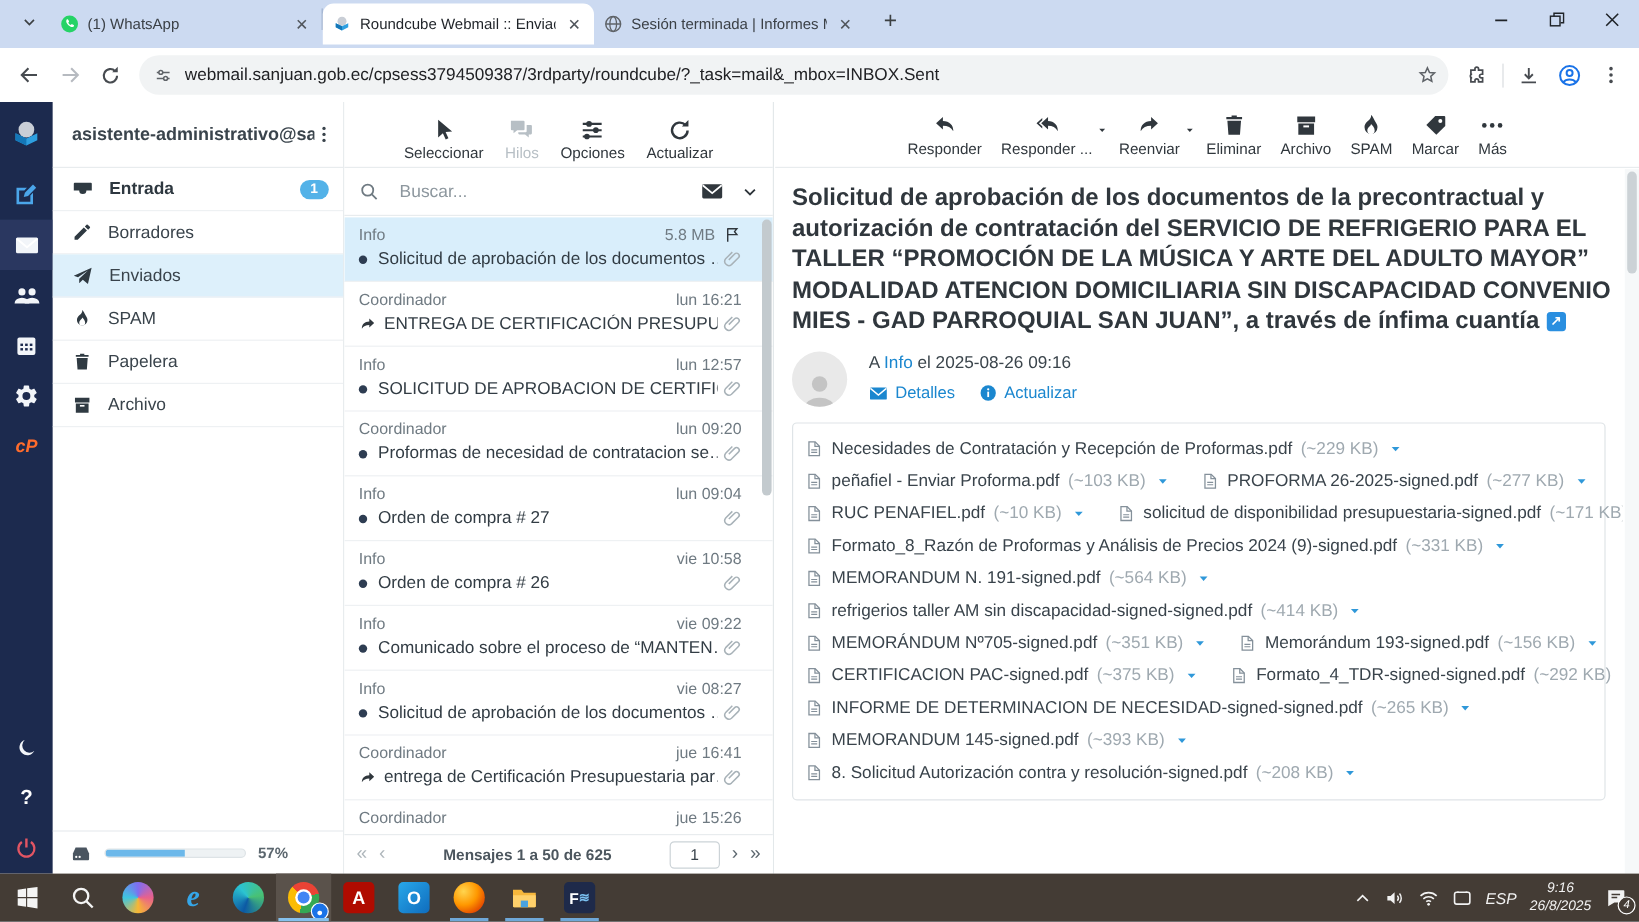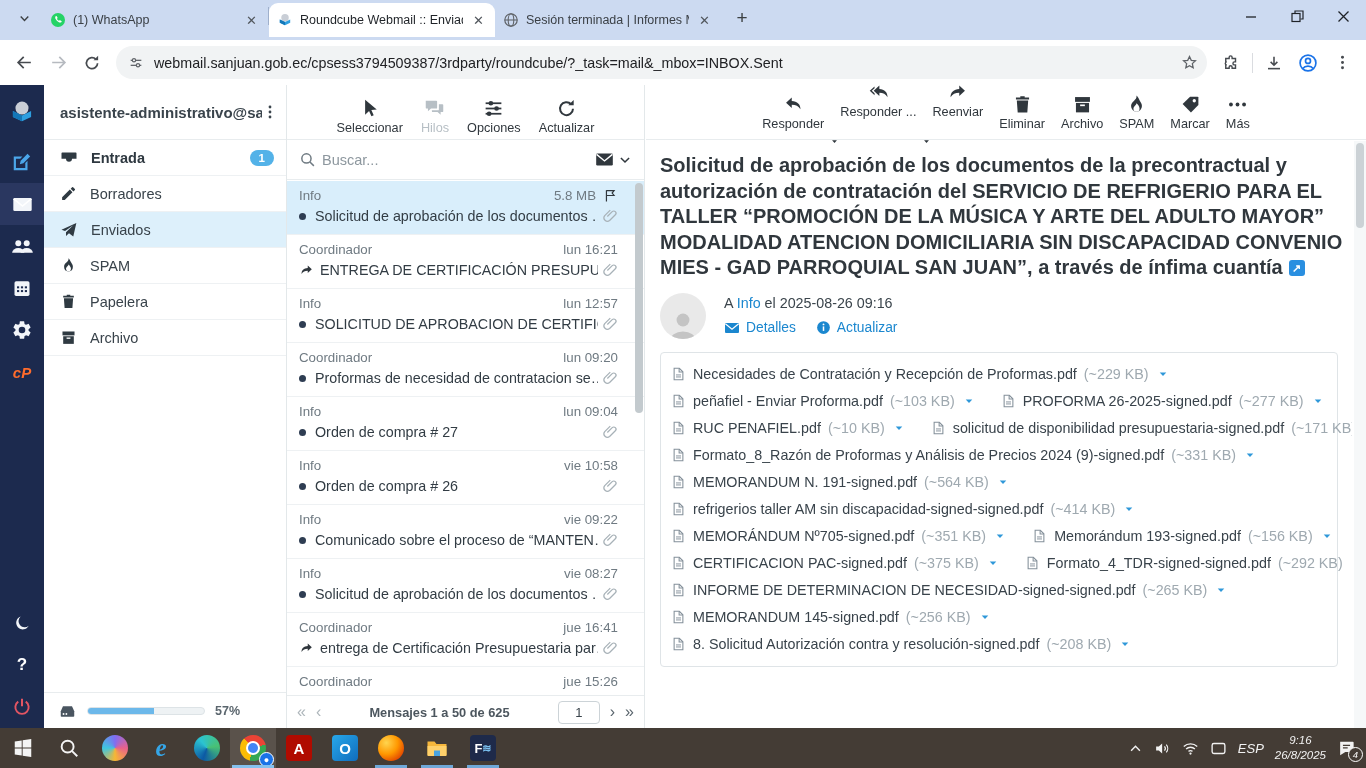--- a/index.html
+++ b/index.html
@@ -47,23 +47,23 @@
   .quota{position:absolute;bottom:0;left:0;width:100%;height:36px;border-top:1px solid #e8ecee;display:flex;align-items:center;gap:10px;padding:0 14px;}
   .qbar{width:118px;height:8px;border:1px solid #dde3e6;border-radius:5px;background:#eef2f4;overflow:hidden;}
   .qfill{width:57%;height:100%;background:#6cb8ea;}
   .qtext{font-size:12.5px;color:#5b666e;font-weight:bold;}
   
   .list{position:absolute;left:287px;top:0;width:358px;height:643px;border-right:1px solid #e3e8ea;background:#fff;}
   .ltoolbar{height:55px;display:flex;align-items:flex-end;justify-content:center;gap:4px;border-bottom:1px solid #e8ecee;}
   .tbtn{display:flex;flex-direction:column;align-items:center;gap:2px;padding:4px 7px;font-size:12.7px;color:#30373d;}
   .tbtn svg{width:21px;height:21px;}
   .tbtn.dis{color:#b7bfc5;}
-  .tbtn-wrap{display:flex;align-items:flex-start;flex-direction:column;}
+  .tbtn-wrap{display:flex;align-items:flex-start;}
   .ddcaret{color:#30373d;margin:14px 0 0 -3px;}
-  .searchrow{height:40px;display:flex;align-items:center;gap:4px;padding:0 12px;border-bottom:1px solid #e8ecee;}
+  .searchrow{height:40px;display:flex;align-items:center;gap:15px;padding:0 12px;border-bottom:1px solid #e8ecee;}
   .searchrow input{flex:1;border:none;outline:none;font-size:14.5px;color:#39434b;background:transparent;}
   .searchrow input::placeholder{color:#8d979e;}
   .msgs{position:absolute;top:96px;bottom:33px;left:0;right:0;overflow:hidden;}
   .msg{height:54px;padding:7px 26px 0 12px;border-bottom:1px solid #eef1f3;position:relative;}
   .msg.selected{background:#d9eefb;}
   .mline1{display:flex;align-items:center;font-size:13.3px;color:#6f7a82;}
   .m-from{flex:1;}
   .m-meta{display:flex;align-items:center;gap:7px;}
   .m-flag{color:#30373d;}
   .mline2{display:flex;align-items:center;margin-top:5px;font-size:14.3px;color:#323c44;}
@@ -992,21 +992,21 @@
                   <use href="#i-caret"></use>
                 </svg>
   </span>
             </div>
             <div class="att-row">
               <span class="att">
     <svg class="a-ic" width="15" height="18">
                   <use href="#i-pdf"></use>
                 </svg>
     <span class="a-name">MEMORANDUM 145-signed.pdf</span>
-    <span class="a-size">(~256 KB)</span>
+    <span class="a-size">(~393 KB)</span>
     <svg class="a-caret" width="12" height="12">
                   <use href="#i-caret"></use>
                 </svg>
   </span>
             </div>
             <div class="att-row">
               <span class="att">
     <svg class="a-ic" width="15" height="18">
                   <use href="#i-pdf"></use>
                 </svg>

